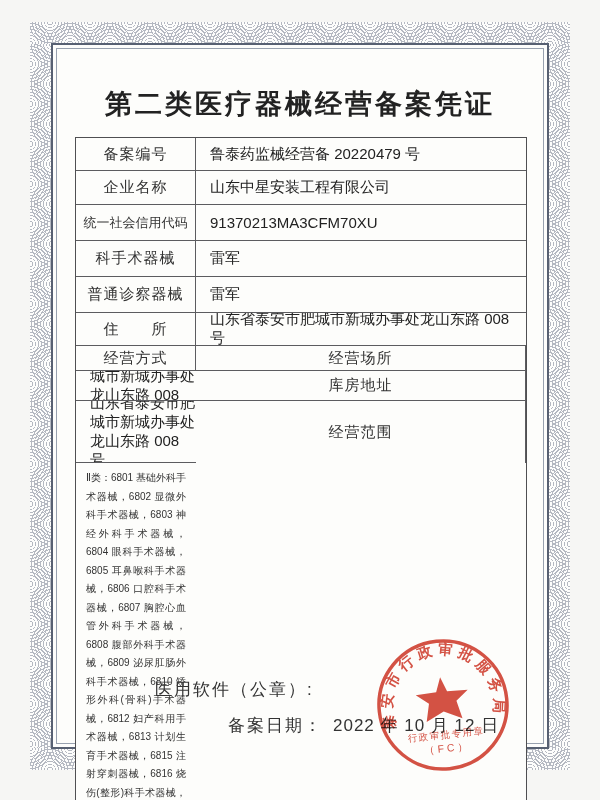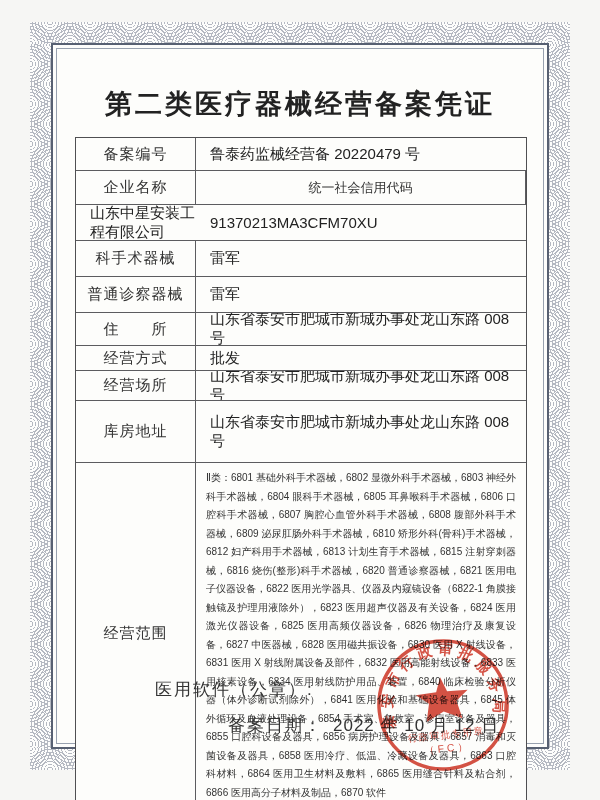--- a/index.html
+++ b/index.html
@@ -111,36 +111,35 @@
       <div class="frame-inner">
         <div class="content">
 
           <div class="title">第二类医疗器械经营备案凭证</div>
 
           <div class="table">
             <div class="cell lbl">备案编号</div>
             <div class="cell val">鲁泰药监械经营备 20220479 号</div>
 
             <div class="cell lbl">企业名称</div>
+            <div class="cell val">山东中星安装工程有限公司</div>
+
             <div class="cell lbl small">统一社会信用代码</div>
-
-            <div class="cell val">山东中星安装工程有限公司</div>
             <div class="cell val">91370213MA3CFM70XU</div>
 
             <div class="cell lbl">科手术器械</div>
             <div class="cell val">雷军</div>
 
             <div class="cell lbl">普通诊察器械</div>
             <div class="cell val">雷军</div>
 
             <div class="cell lbl">住　　所</div>
             <div class="cell val">山东省泰安市肥城市新城办事处龙山东路 008 号</div>
 
             <div class="cell lbl">经营方式</div>
-            <div class="cell val">批发</div>
 
             <div class="cell lbl">经营场所</div>
             <div class="cell val">山东省泰安市肥城市新城办事处龙山东路 008 号</div>
 
             <div class="cell lbl">库房地址</div>
             <div class="cell val">山东省泰安市肥城市新城办事处龙山东路 008 号</div>
 
             <div class="cell lbl last">经营范围</div>
             <div class="cell val scope last">
               <p>Ⅱ类：6801 基础外科手术器械，6802 显微外科手术器械，6803 神经外科手术器械，6804 眼科手术器械，6805 耳鼻喉科手术器械，6806 口腔科手术器械，6807 胸腔心血管外科手术器械，6808 腹部外科手术器械，6809 泌尿肛肠外科手术器械，6810 矫形外科(骨科)手术器械，6812 妇产科用手术器械，6813 计划生育手术器械，6815 注射穿刺器械，6816 烧伤(整形)科手术器械，6820 普通诊察器械，6821 医用电子仪器设备，6822 医用光学器具、仪器及内窥镜设备（6822-1 角膜接触镜及护理用液除外），6823 医用超声仪器及有关设备，6824 医用激光仪器设备，6825 医用高频仪器设备，6826 物理治疗及康复设备，6827 中医器械，6828 医用磁共振设备，6830 医用 X 射线设备，6831 医用 X 射线附属设备及部件，6832 医用高能射线设备，6833 医用核素设备，6834 医用射线防护用品、装置，6840 临床检验分析仪器（体外诊断试剂除外），6841 医用化验和基础设备器具，6845 体外循环及血液处理设备，6854 手术室、急救室、诊疗室设备及器具，6855 口腔科设备及器具，6856 病房护理设备及器具，6857 消毒和灭菌设备及器具，6858 医用冷疗、低温、冷藏设备及器具，6863 口腔科材料，6864 医用卫生材料及敷料，6865 医用缝合针料及粘合剂，6866 医用高分子材料及制品，6870 软件</p>

